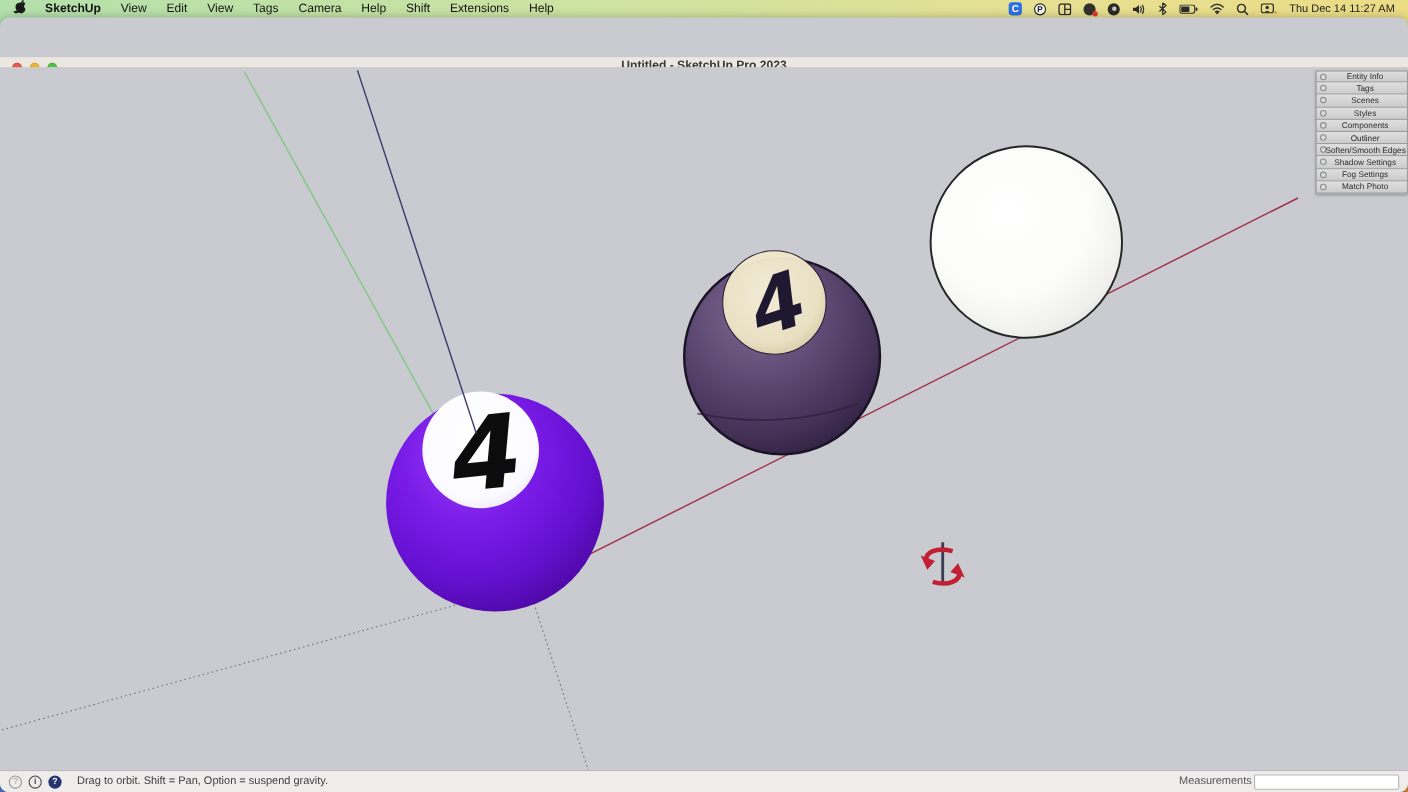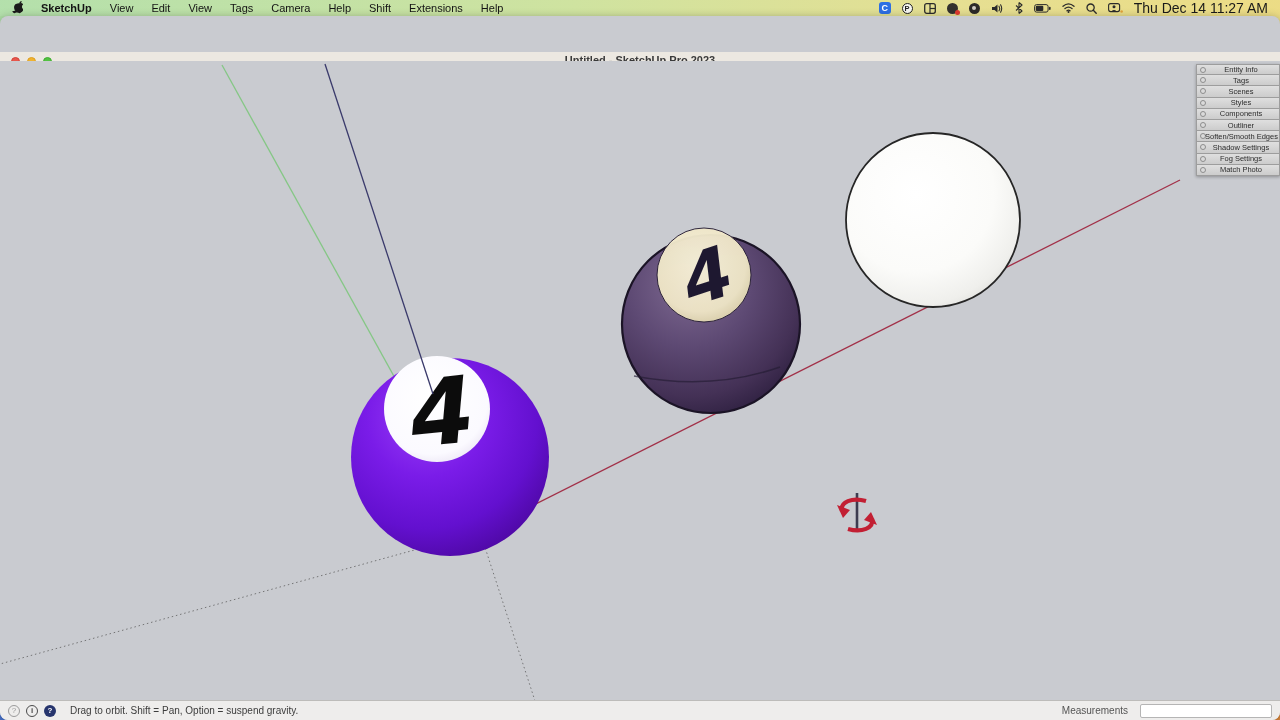--- a/index.html
+++ b/index.html
@@ -27,21 +27,21 @@
   .mb-right { margin-left:auto; display:flex; align-items:center; gap:11px; }
   .mb-right svg { display:block; }
   .mi-appc { width:12px; height:12px; border-radius:3px; background:#2d6fe4; color:#fff;
              font-size:9px; font-weight:bold; display:flex; align-items:center; justify-content:center; }
   .mi-pcircle { width:11px; height:11px; border-radius:50%; border:1.4px solid #222; color:#222;
                 font-size:7.5px; font-weight:bold; display:flex; align-items:center; justify-content:center; background:#f5f5f0; }
   .mi-rec { position:relative; width:11px; height:11px; border-radius:50%; background:#33312e; }
   .mi-rec::after { content:""; position:absolute; right:-2px; bottom:-1px; width:5px; height:5px; border-radius:50%; background:#e03a2f; }
   .mi-cam { position:relative; width:11px; height:11px; border-radius:50%; background:#2c2a28; }
   .mi-cam::after { content:""; position:absolute; left:3.5px; top:3.5px; width:4px; height:4px; border-radius:50%; background:#cfcac2; }
-  .mb-clock { font-size:14px; color:#1a1a1a; white-space:nowrap; }
+  .mb-clock { font-size:10px; color:#1a1a1a; white-space:nowrap; }
 
   
   .window {
     position:absolute; top:16px; left:0; width:1280px; height:704px;
     border-radius:8px; background:#c9cbd0; overflow:hidden;
     box-shadow:0 2px 10px rgba(0,0,0,.35);
   }
   .titlebar { position:relative; height:18px; background:#ece8e1;margin-top:36px; }
   .lights { position:absolute; left:11px; top:4.5px; display:flex; gap:7px; }
   .light { width:9px; height:9px; border-radius:50%; }
@@ -82,21 +82,21 @@
     background:#eeedec; border-top:1px solid #bdbcba;
     display:flex; align-items:center; padding:0 8px; gap:6px;
     font-size:10px; color:#3c3c3c;
   }
   .sb-ic { width:12px; height:12px; border-radius:50%; display:flex; align-items:center; justify-content:center;
            font-size:8px; flex:0 0 auto; }
   .sb-ic.o1 { border:1.2px solid #9a9a9a; color:#9a9a9a; }
   .sb-ic.o2 { border:1.2px solid #4a4a4a; color:#4a4a4a; font-weight:bold; }
   .sb-ic.f3 { background:#27356d; color:#fff; font-weight:bold; }
   .sb-hint { margin-left:8px; white-space:nowrap; }
-  .meas { margin-left:auto; display:flex; align-items:center; gap:12px; color:#555; }
+  .meas { margin-left:auto; display:flex; align-items:center; gap:2px; color:#555; }
   .meas input { width:132px; height:14px; border:1px solid #b5b5b5; border-radius:2px; background:#fff;
                 font-size:9px; padding:0 3px; font-family:"Liberation Sans",sans-serif; }
 </style>
 </head>
 <body>
 
 <div class="screen">
 
   <div class="menubar">
     <div class="mb-left">

